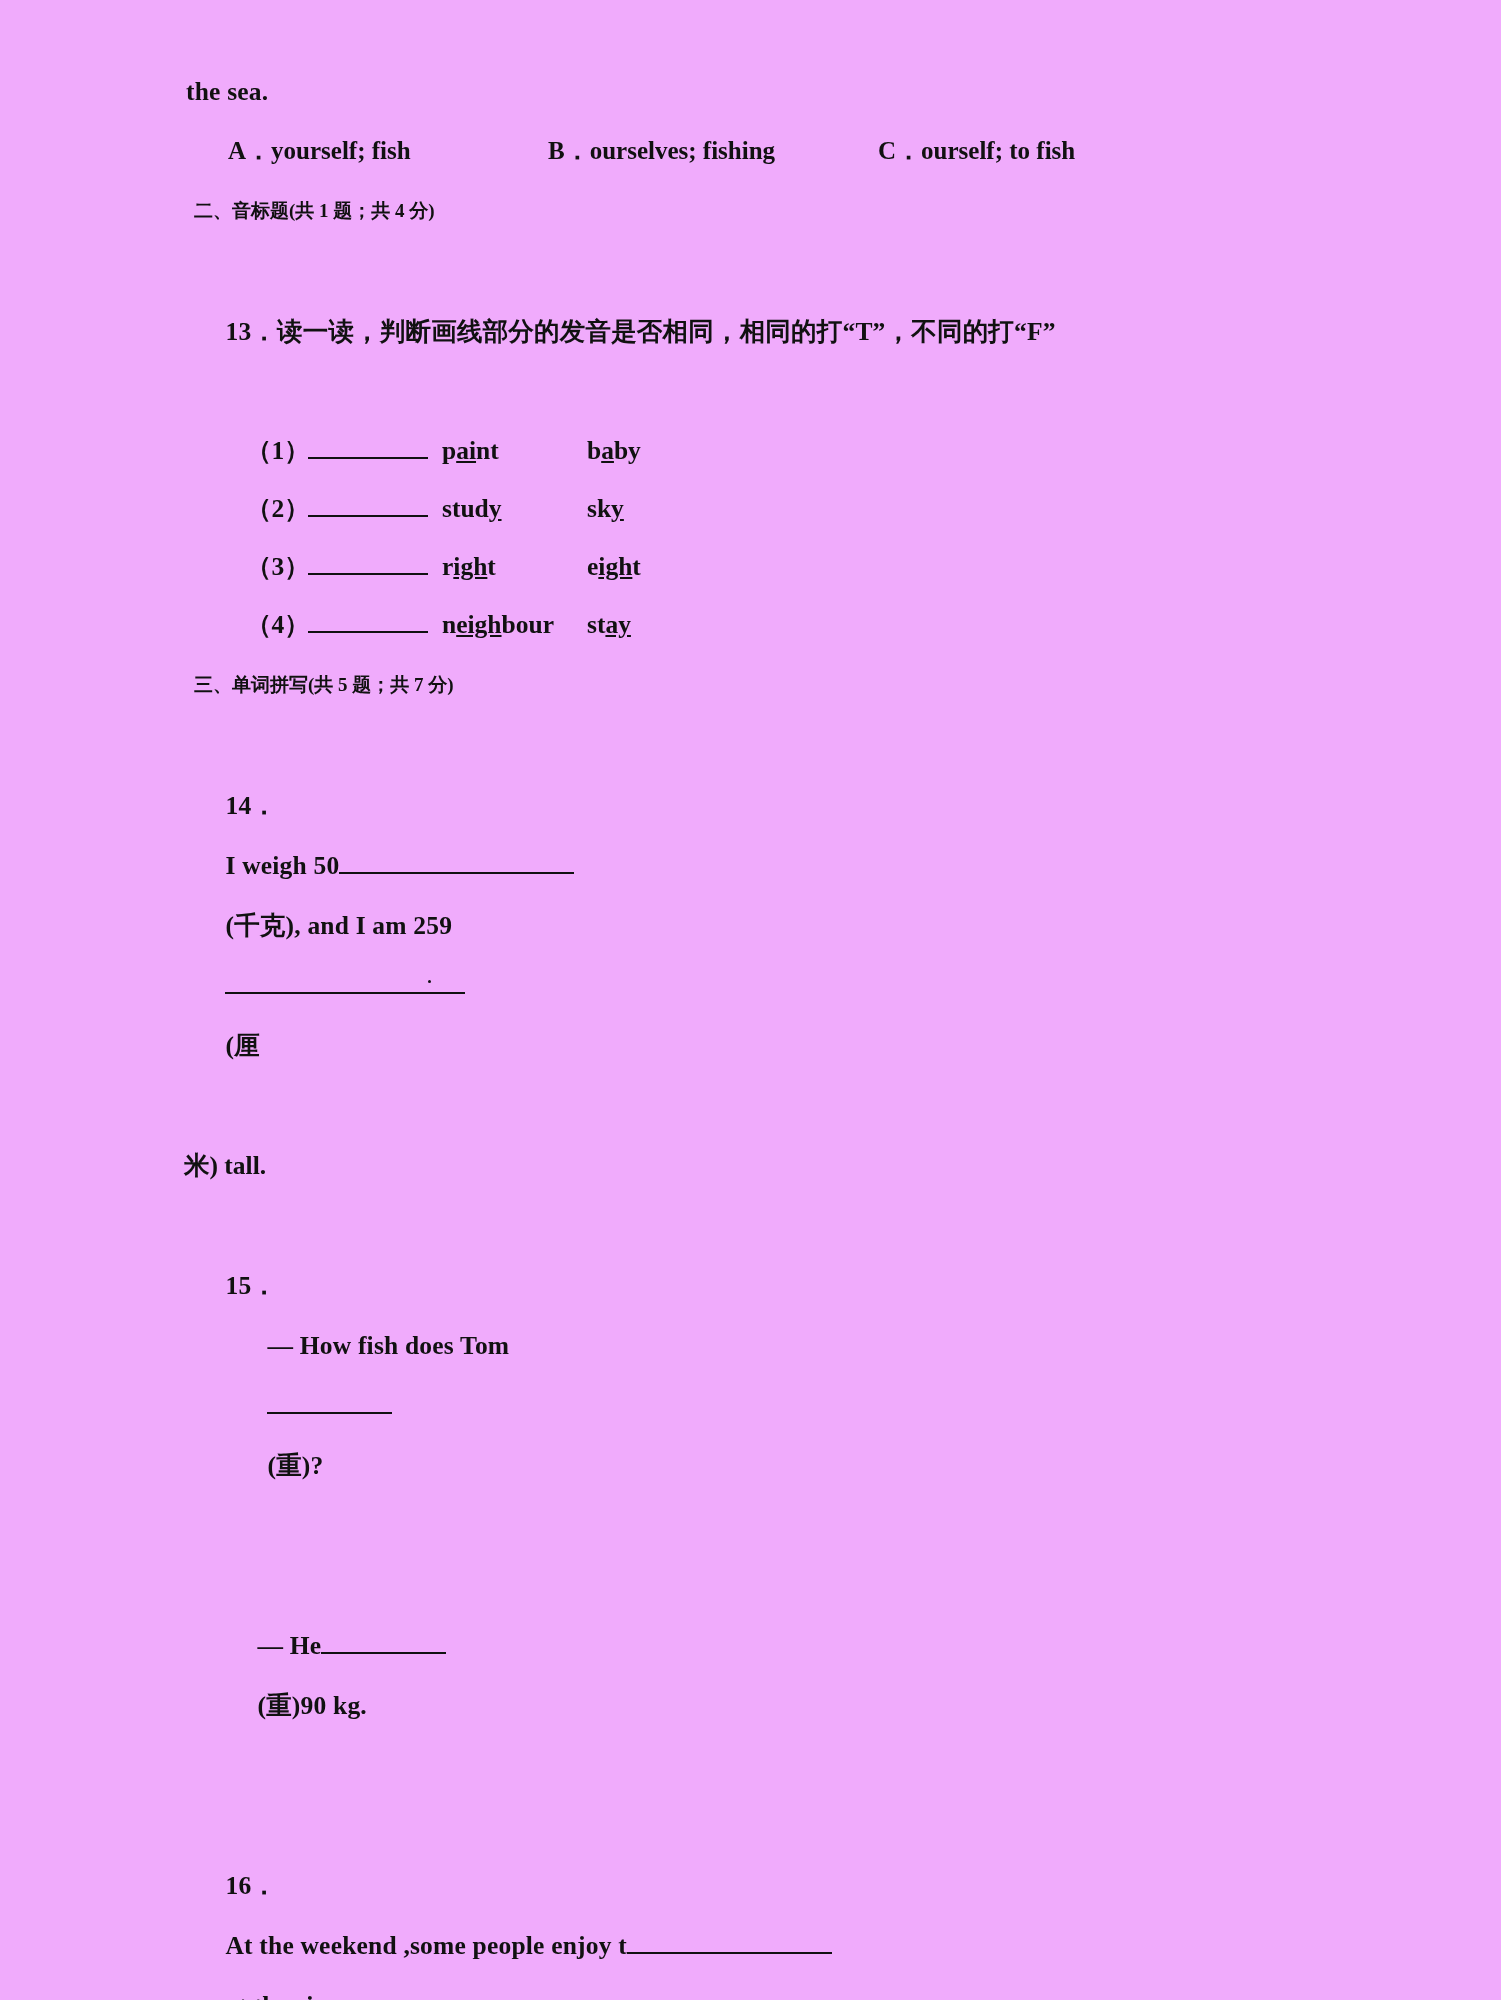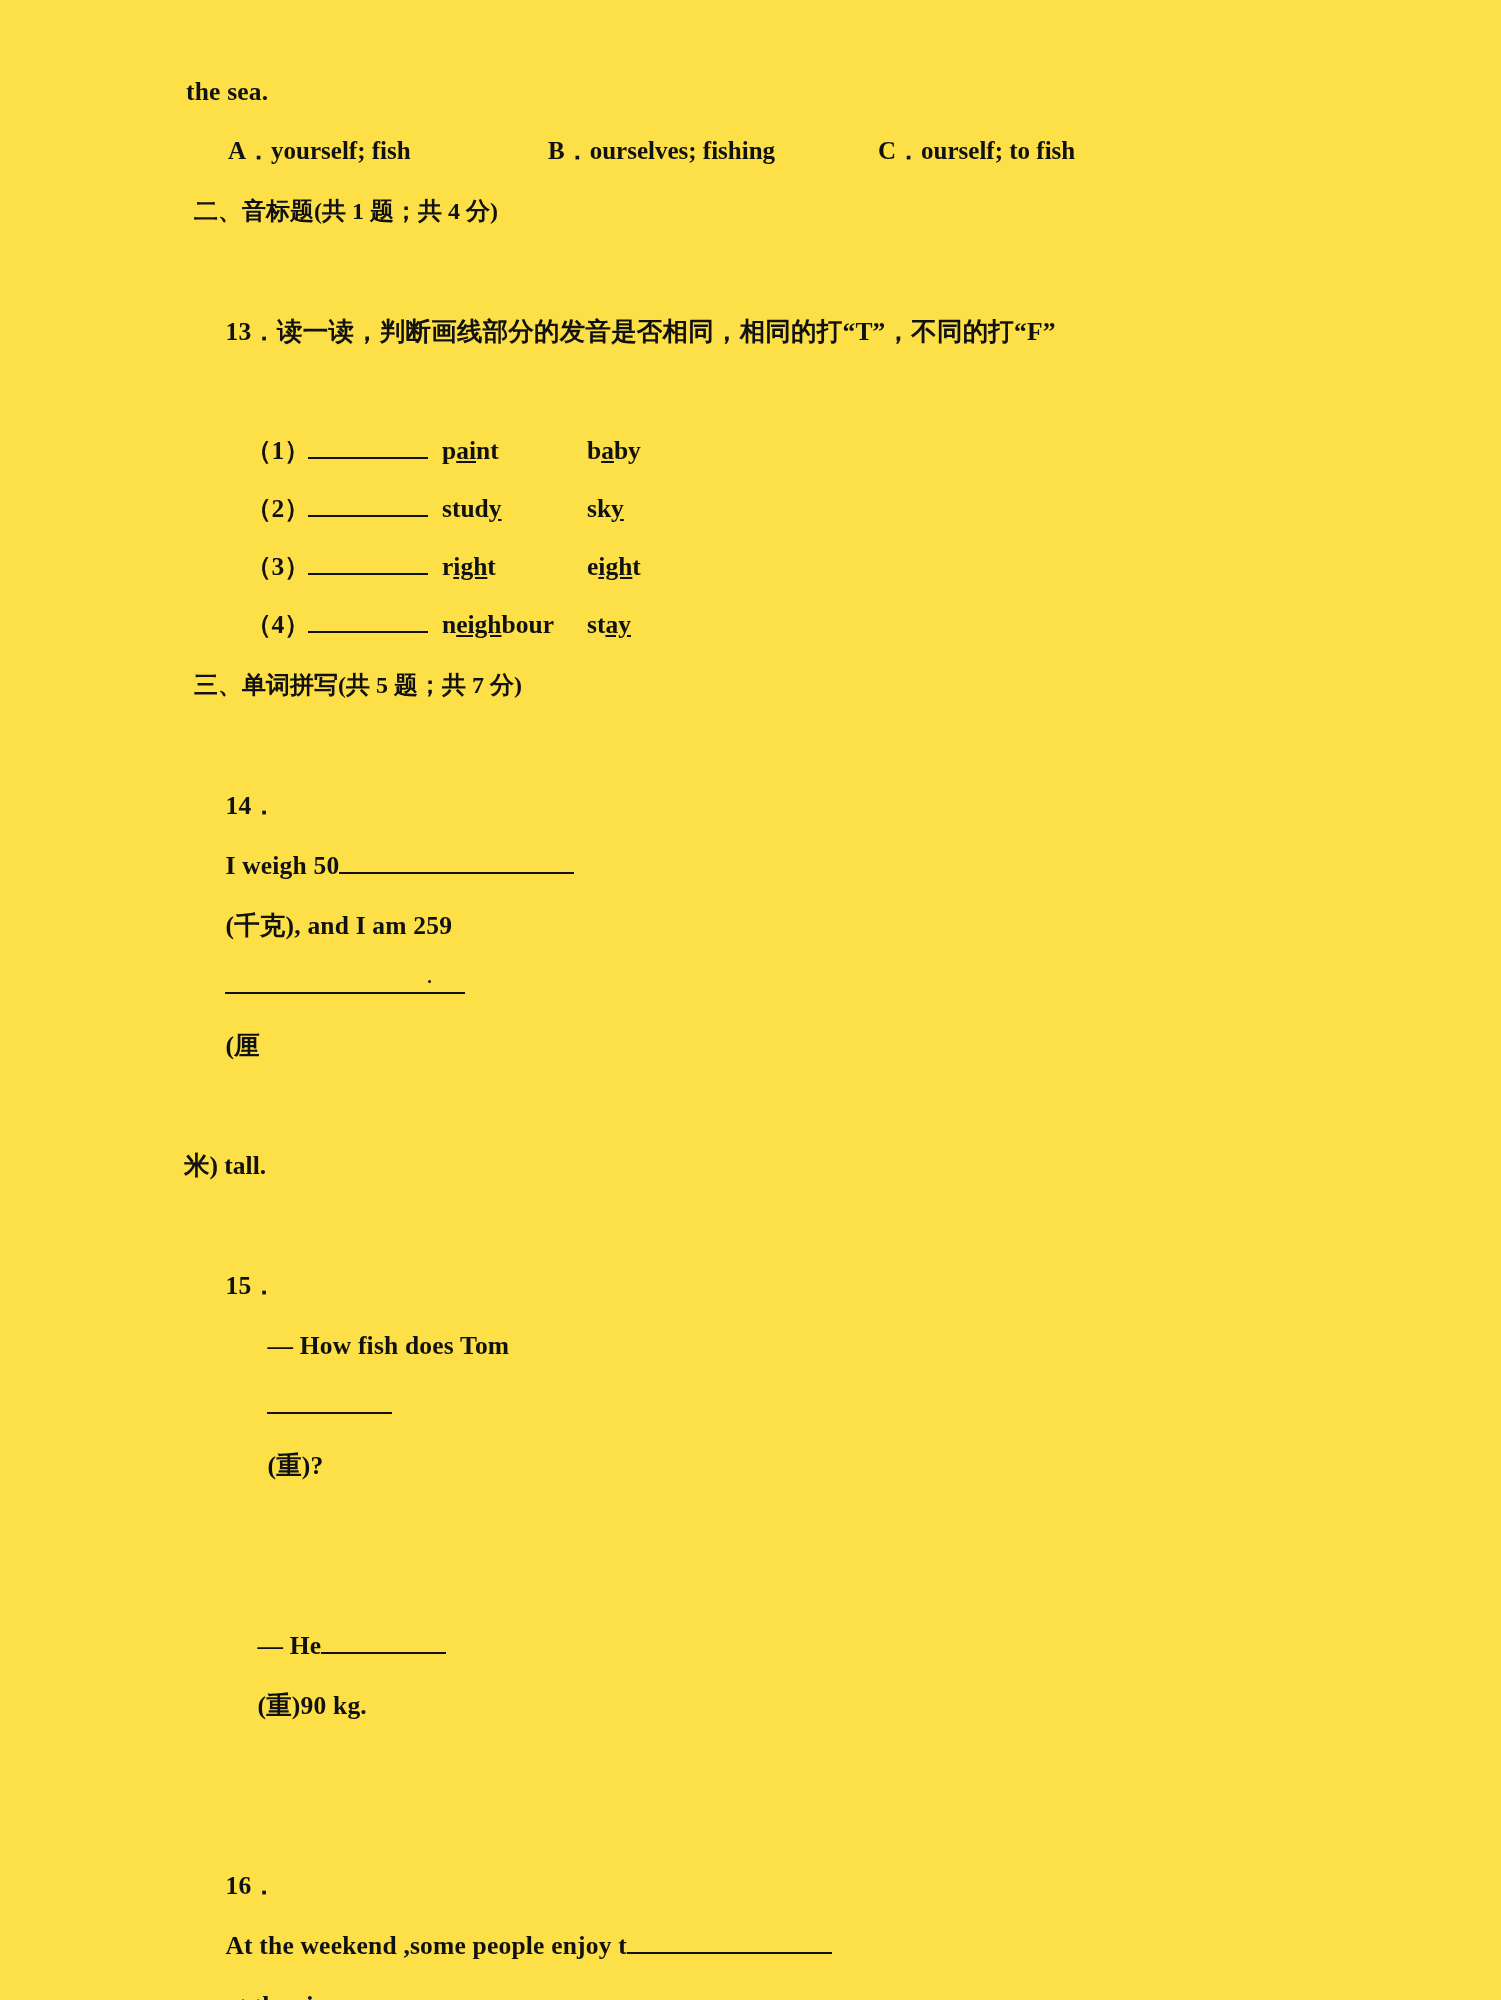--- a/index.html
+++ b/index.html
@@ -13,21 +13,21 @@
     font-family: "Liberation Serif", serif;
     color: #111111;
     position: relative;
     overflow: hidden;
   }
   .page {
     position: absolute;
     left: 0; top: 0;
     width: 1501px;
     height: 2000px;
-    background: #fde047;
+    background: #f0abfc;
   }
   .content {
     position: absolute;
     left: 186px;
     top: 62px;
     width: 1130px;
   }
   .line {
     font-weight: bold;
     font-size: 25.5px;
@@ -37,21 +37,21 @@
   }
   .cont-line {
     font-weight: bold;
     font-size: 25.5px;
     line-height: 60px;
     margin-left: -2px;
   }
   .indent1 { padding-left: 42px; }
   .section-head {
     font-weight: bold;
-    font-size: 24px;
+    font-size: 19px;
     line-height: 62px;
     padding-left: 8px;
   }
   .opts {
     font-weight: bold;
     font-size: 25px;
     line-height: 58px;
     padding-left: 42px;
     display: flex;
   }

